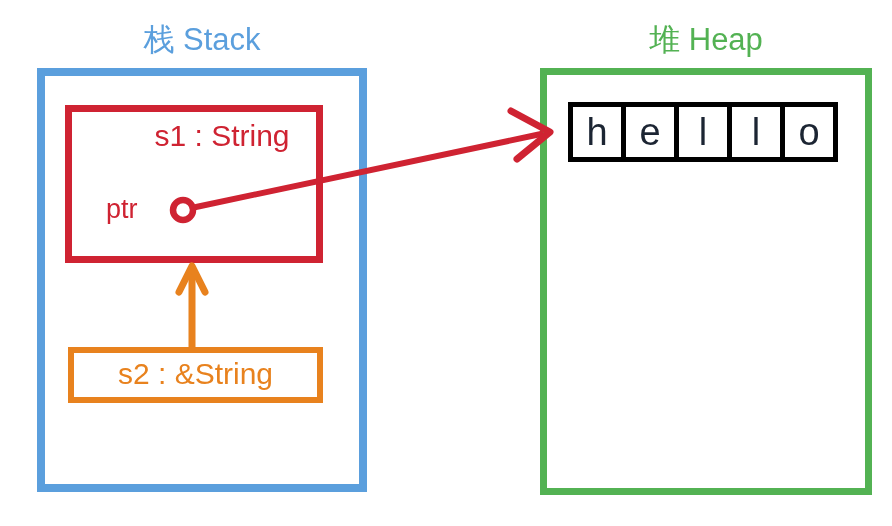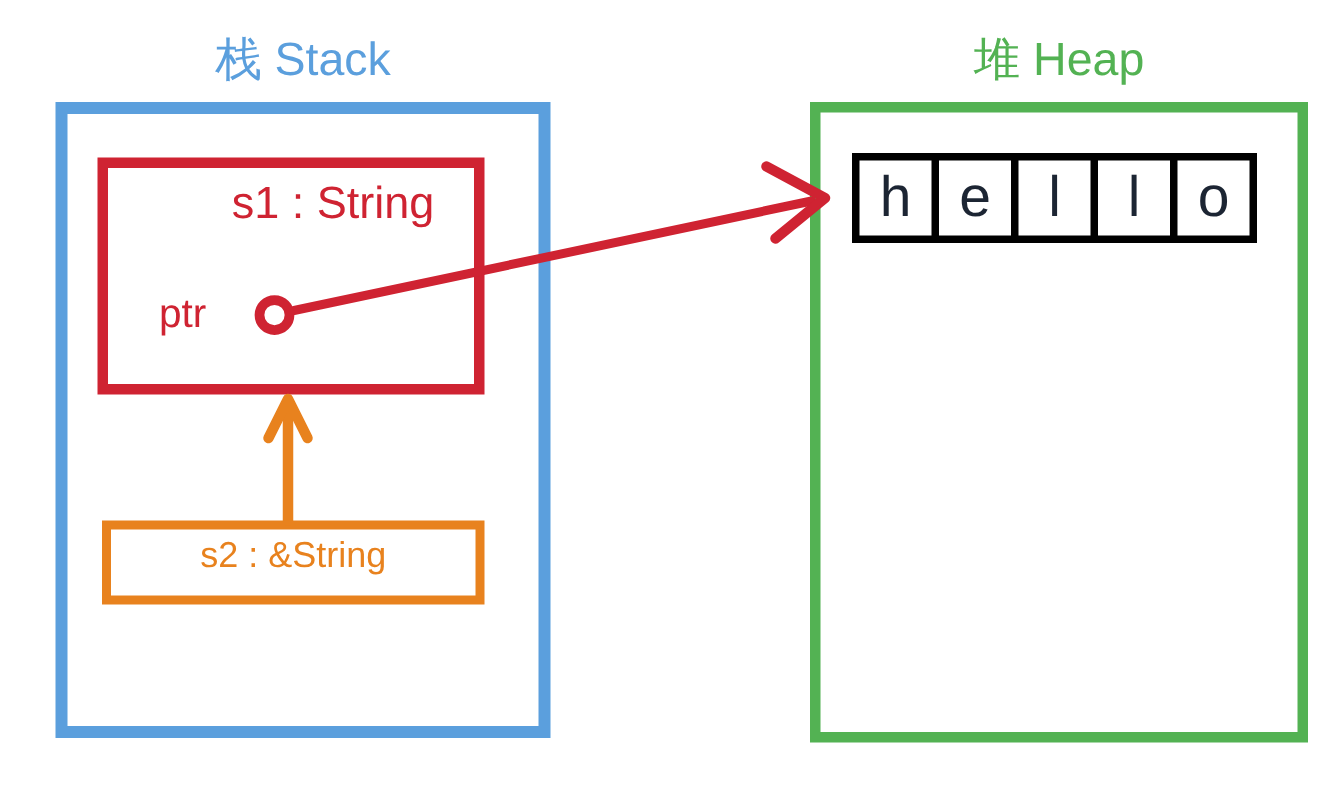--- a/index.html
+++ b/index.html
@@ -65,21 +65,21 @@
     position: absolute;
     left: 106px; top: 194px;
     font-size: 27px;
     color: var(--s1-red);
     white-space: nowrap;
   }
   .s2-label {
     position: absolute;
     left: 68px; top: 357px; width: 255px;
     text-align: center;
-    font-size: 24px;
+    font-size: 30px;
     color: var(--s2-orange);
     white-space: nowrap;
   }
 
   .hello-row {
     position: absolute;
     left: 568px; top: 102px;
     height: 60px;
     background: var(--cell-frame);
     display: inline-flex;

